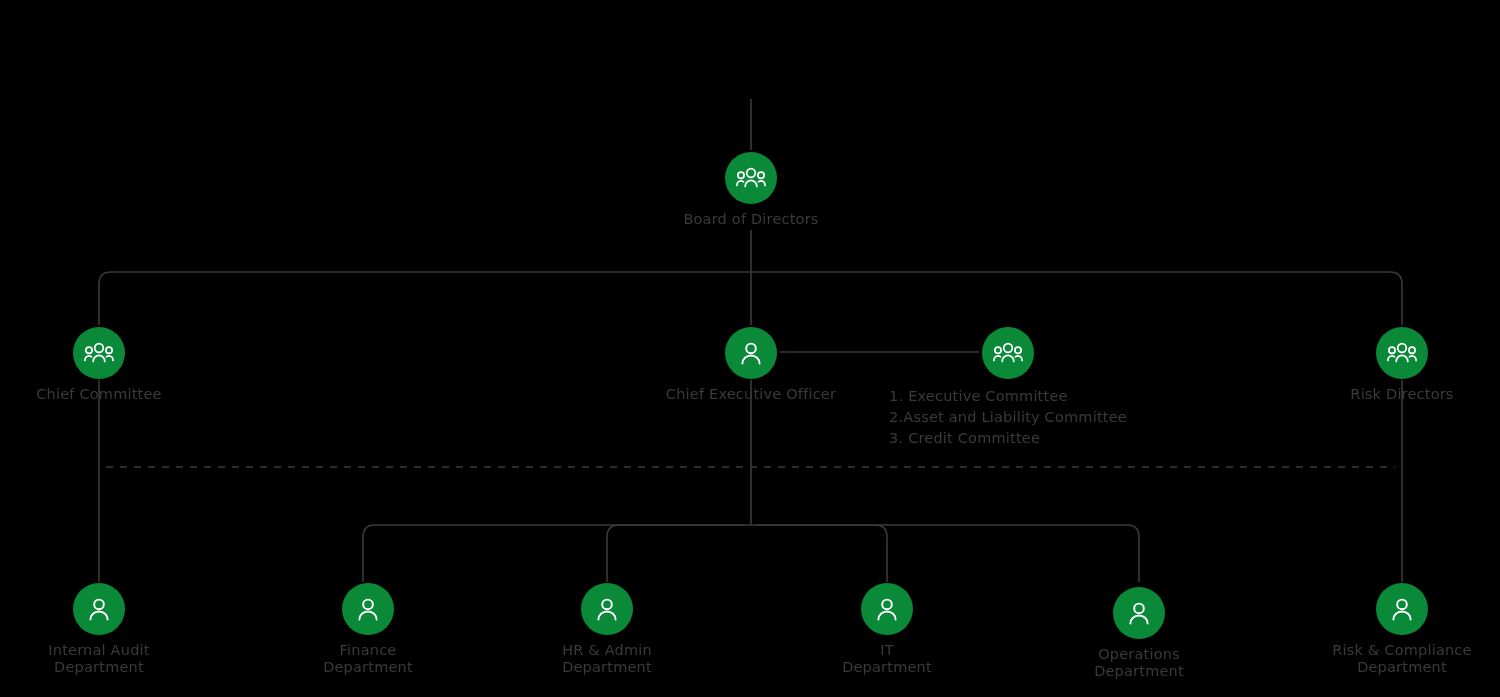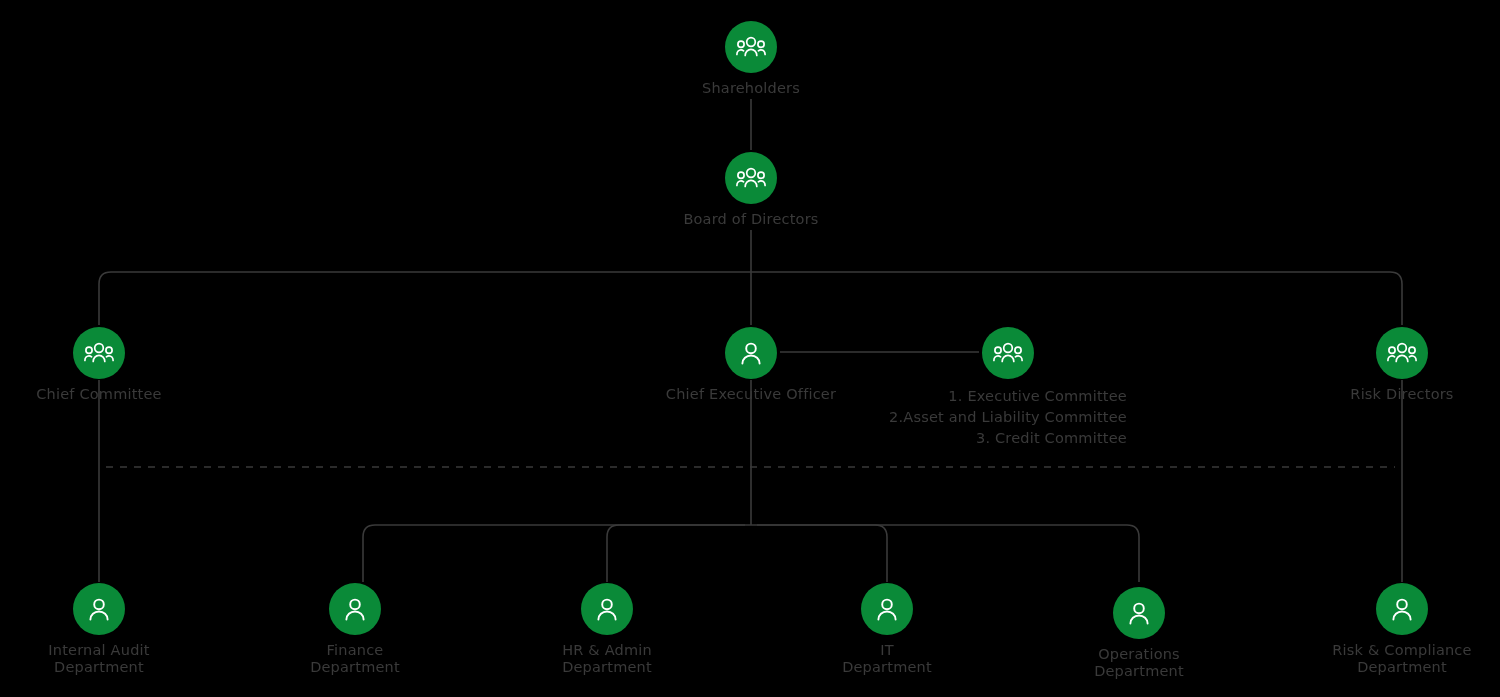--- a/index.html
+++ b/index.html
@@ -56,21 +56,21 @@
     letter-spacing: 0.2px;
     white-space: pre-line;
     font-weight: 400;
   }
   .committee-list {
     margin-top: 7px;
     color: #3a3a3a;
     font-size: 14.5px;
     line-height: 21px;
     letter-spacing: 0.2px;
-    text-align: right;
+    text-align: left;
     white-space: nowrap;
   }
   .committee-list div {
     white-space: nowrap;
   }
 </style>
 </head>
 <body>
 
 <div id="chart-root">
@@ -99,35 +99,20 @@
       <path d="M607 582 L607 537 Q607 525 619 525 L745 525"></path>
       <path d="M887 582 L887 537 Q887 525 875 525 L757 525"></path>
     </g>
 
     <g stroke="#3a3a3a" stroke-width="1.6" fill="none" stroke-dasharray="7 7">
 
       <path d="M106 467 L1395 467"></path>
     </g>
   </svg>
 
-  <div class="node" style="left:751px; top:21px;">
-    <div class="node-circle">
-      <svg width="30" height="24" viewBox="0 0 30 24">
-        <g fill="none" stroke="#ffffff" stroke-width="1.7" stroke-linecap="round">
-          <circle cx="15" cy="7" r="4.3"></circle>
-          <path d="M9.2 20.5c0-3.5 2.6-6.2 5.8-6.2s5.8 2.7 5.8 6.2"></path>
-          <circle cx="5" cy="9.2" r="3.1"></circle>
-          <path d="M0.9 19.4c0-2.7 1.9-4.6 4.1-4.6 1 0 1.9 0.4 2.6 1"></path>
-          <circle cx="25" cy="9.2" r="3.1"></circle>
-          <path d="M29.1 19.4c0-2.7-1.9-4.6-4.1-4.6-1 0-1.9 0.4-2.6 1"></path>
-        </g>
-      </svg>
-    </div>
-    <div class="node-label">Shareholders</div>
-  </div>
 
   <div class="node" style="left:751px; top:152px;justify-content:space-between;">
     <div class="node-circle">
       <svg width="30" height="24" viewBox="0 0 30 24">
         <g fill="none" stroke="#ffffff" stroke-width="1.7" stroke-linecap="round">
           <circle cx="15" cy="7" r="4.3"></circle>
           <path d="M9.2 20.5c0-3.5 2.6-6.2 5.8-6.2s5.8 2.7 5.8 6.2"></path>
           <circle cx="5" cy="9.2" r="3.1"></circle>
           <path d="M0.9 19.4c0-2.7 1.9-4.6 4.1-4.6 1 0 1.9 0.4 2.6 1"></path>
           <circle cx="25" cy="9.2" r="3.1"></circle>
@@ -208,21 +193,21 @@
         <g fill="none" stroke="#ffffff" stroke-width="1.9" stroke-linecap="round">
           <circle cx="13" cy="7.4" r="4.8"></circle>
           <path d="M4.4 22.6c0-4.7 3.9-8.1 8.6-8.1s8.6 3.4 8.6 8.1"></path>
         </g>
       </svg>
     </div>
     <div class="node-label">Internal Audit
 Department</div>
   </div>
 
-  <div class="node" style="left:355px; top:583px;">
+  <div class="node" style="left:368px; top:583px;">
     <div class="node-circle">
       <svg width="26" height="25" viewBox="0 0 26 25">
         <g fill="none" stroke="#ffffff" stroke-width="1.9" stroke-linecap="round">
           <circle cx="13" cy="7.4" r="4.8"></circle>
           <path d="M4.4 22.6c0-4.7 3.9-8.1 8.6-8.1s8.6 3.4 8.6 8.1"></path>
         </g>
       </svg>
     </div>
     <div class="node-label">Finance
 Department</div>

